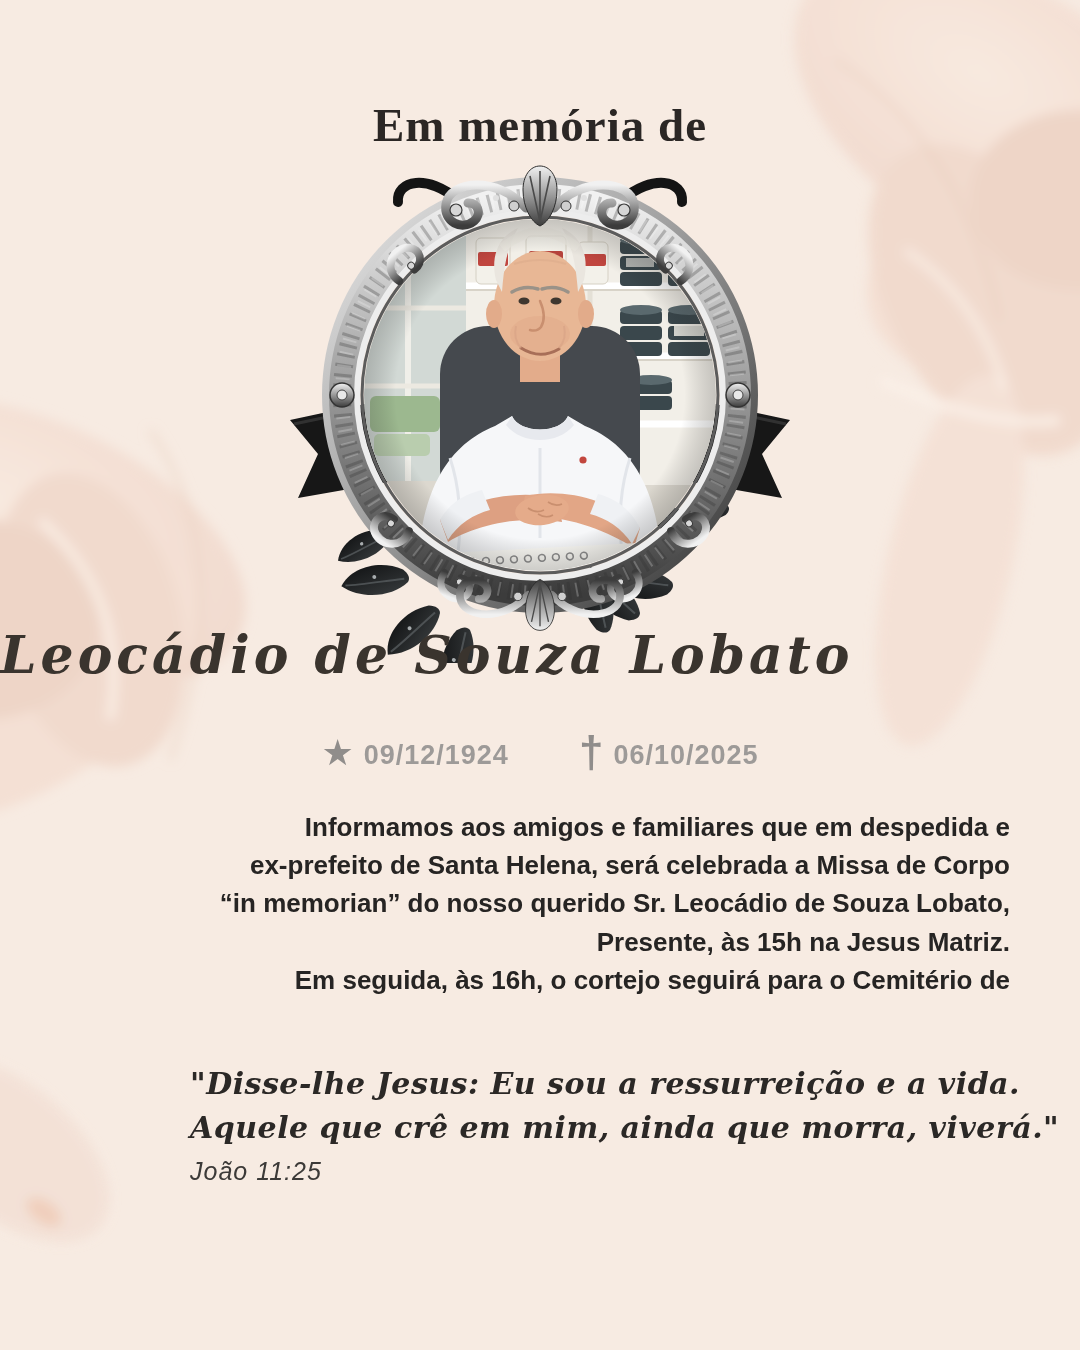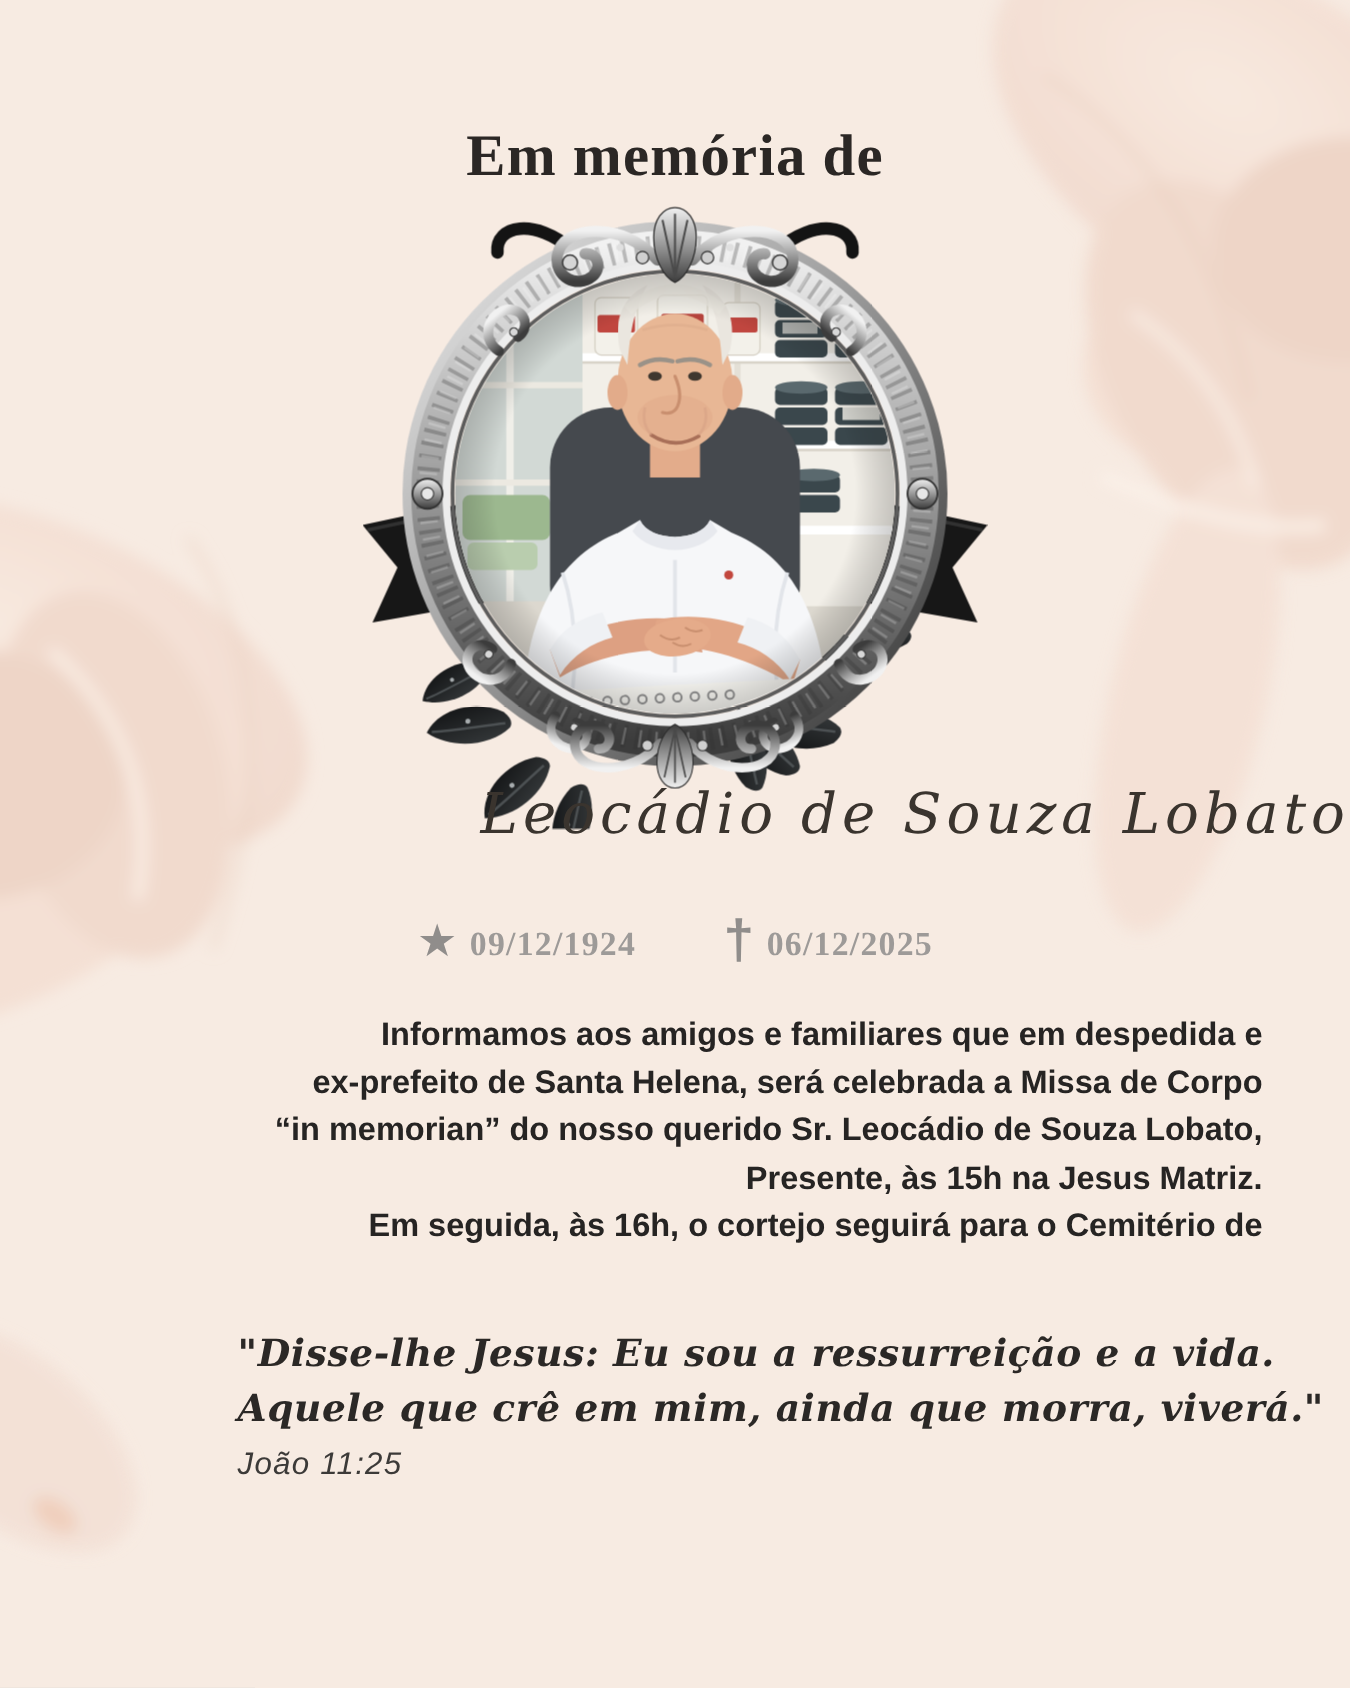--- a/index.html
+++ b/index.html
@@ -10,33 +10,33 @@
   }
   .bg-flowers{position:absolute;inset:0;width:1080px;height:1350px;}
   .title{
     position:absolute;top:102px;left:0;width:100%;text-align:center;
     font-family:"Liberation Serif","DejaVu Serif",serif;
     font-weight:700;font-size:47px;color:#2b2725;letter-spacing:1px;line-height:1;
   }
   .frame-wrap{position:absolute;top:158px;left:50%;width:500px;height:505px;margin-left:-250px;}
   .frame-wrap svg{display:block;width:100%;height:100%;}
   .name{
-    position:absolute;top:624px;left:0;width:100%;text-align:right;
-    font-family:"DejaVu Serif","Liberation Serif",serif;font-style:italic;font-weight:400;
-    font-size:45px;color:#3a342e;letter-spacing:4px;line-height:1.2;white-space:nowrap;
+    position:absolute;top:624px;left:0;width:100%;text-align:left;
+    font-family:"DejaVu Serif","Liberation Serif",serif;font-style:italic;font-weight:700;
+    font-size:52px;color:#3a342e;letter-spacing:4px;line-height:1.2;white-space:nowrap;
   }
   .dates{
     position:absolute;top:733px;left:0;width:100%;
     display:flex;justify-content:center;align-items:center;gap:70px;
   }
   .date-item{display:flex;align-items:center;gap:10px;}
   .date-icon{color:#908d8b;line-height:1;}
   .star-glyph{font-size:36px;transform:translateY(-2px);}
   .cross-glyph{font-size:44px;font-weight:700;transform:translateY(-3px);}
-  .date-text{font-size:27px;font-weight:700;color:#9d9a98;letter-spacing:1px;font-family:Liberation Serif, serif;}
+  .date-text{font-size:27px;font-weight:700;color:#9d9a98;letter-spacing:1px;}
   .announcement{
     position:absolute;top:808px;left:50%;width:940px;margin-left:-470px;
     text-align:right;font-size:26px;line-height:1.47;font-weight:700;color:#262423;
   }
   .announcement span{display:block;}
   .quote{
     position:absolute;top:1062px;left:50%;width:700px;margin-left:-350px;text-align:center;
     font-family:"DejaVu Serif","Liberation Serif",serif;font-style:italic;font-weight:700;
     font-size:30px;line-height:1.45;color:#2b2826;letter-spacing:0.5px;
   }
@@ -300,21 +300,21 @@
 
   <div class="name">Leocádio de Souza Lobato</div>
 
   <div class="dates">
     <div class="date-item">
       <span class="date-icon star-glyph">★</span>
       <span class="date-text">09/12/1924</span>
     </div>
     <div class="date-item">
       <span class="date-icon cross-glyph">†</span>
-      <span class="date-text">06/12/2025</span>
+      <span class="date-text">06/10/2025</span>
     </div>
   </div>
 
   <div class="announcement">
     <span>Informamos aos amigos e familiares que em despedida e</span>
     <span>ex-prefeito de Santa Helena, será celebrada a Missa de Corpo</span>
     <span>“in memorian” do nosso querido Sr. Leocádio de Souza Lobato,</span>
     <span>Presente, às 15h na Jesus Matriz.</span>
     <span>Em seguida, às 16h, o cortejo seguirá para o Cemitério de</span>
   </div>

